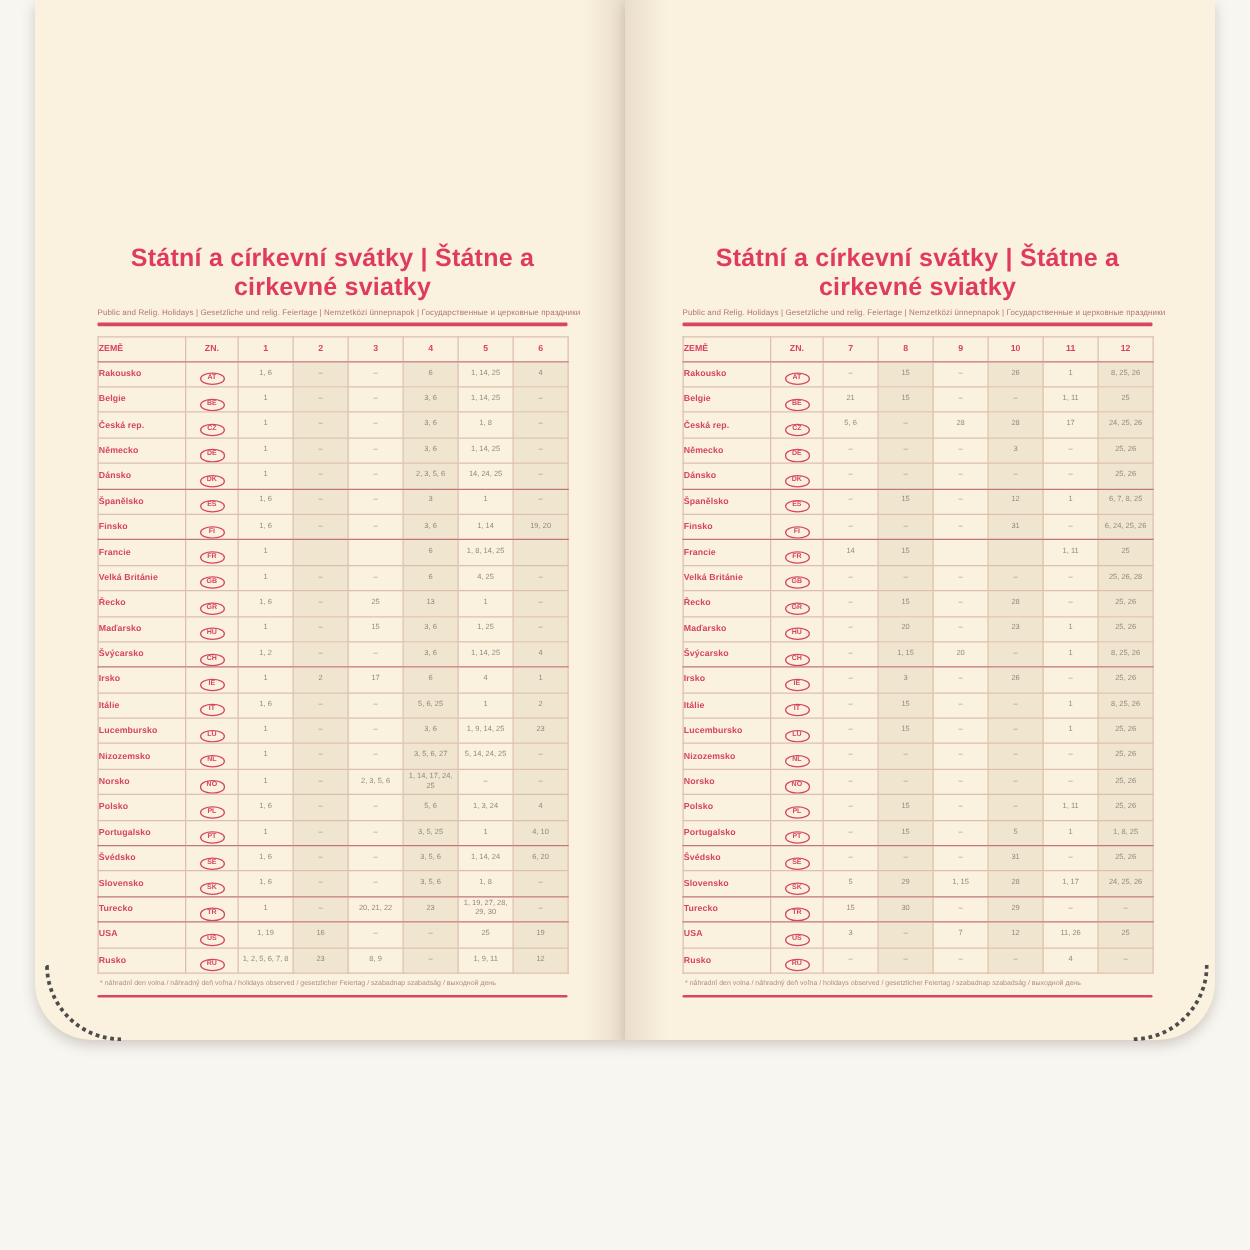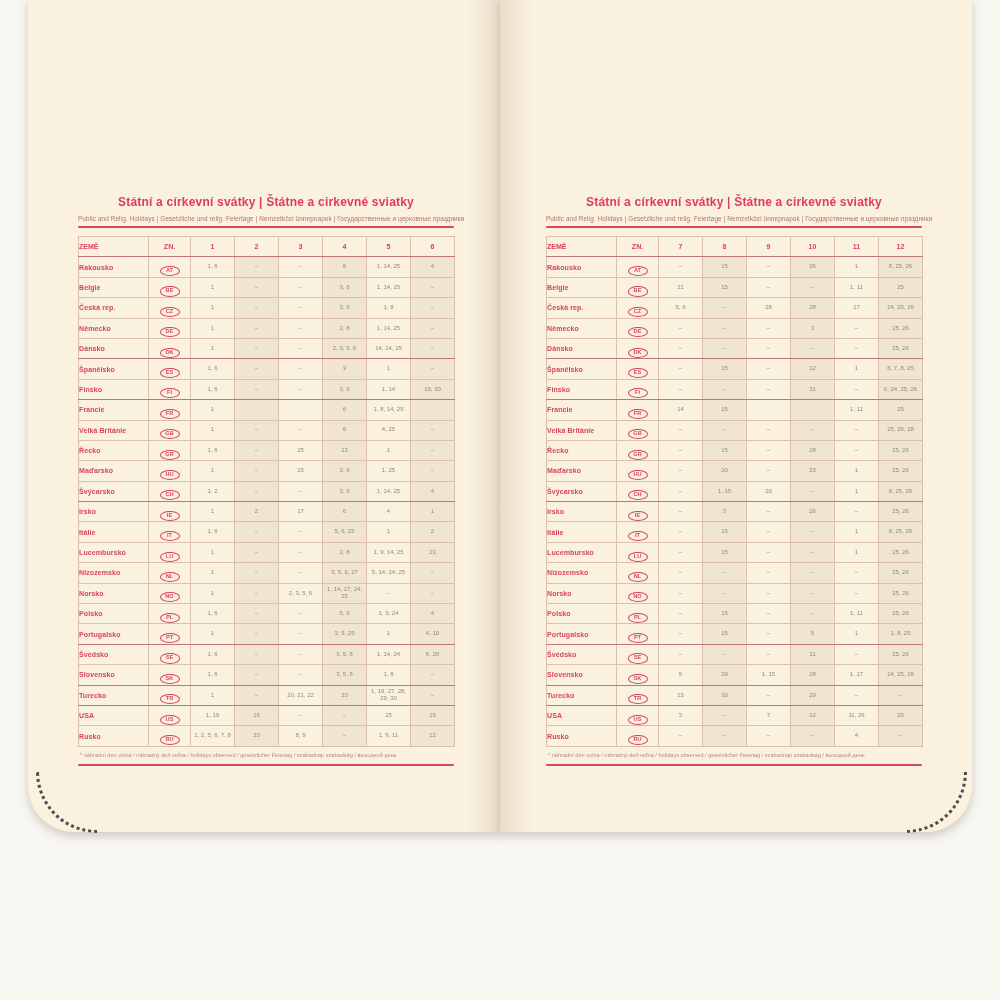--- a/index.html
+++ b/index.html
@@ -9,21 +9,21 @@
     box-shadow:0 4px 10px rgba(90,70,50,.25);}
   .page.left{left:28px;border-bottom-left-radius:46px;}
   .page.right{left:500px;border-bottom-right-radius:46px;}
   .page.left::after{content:"";position:absolute;top:0;right:0;width:34px;height:100%;
     background:linear-gradient(to right,rgba(120,90,60,0),rgba(120,90,60,.13));pointer-events:none;}
   .page.right::after{content:"";position:absolute;top:0;left:0;width:34px;height:100%;
     background:linear-gradient(to left,rgba(120,90,60,0),rgba(120,90,60,.13));pointer-events:none;}
   .content{position:absolute;top:0;left:0;width:100%;padding-top:196px;box-sizing:border-box;}
   .page.left .content{padding-left:50px;padding-right:46px;}
   .page.right .content{padding-left:46px;padding-right:50px;}
-  .ttl{color:#e03b5e;font-size:12px;font-weight:bold;text-align:center;letter-spacing:.2px;line-height:1.15;}
+  .ttl{color:#e03b5e;font-size:20px;font-weight:bold;text-align:center;letter-spacing:.2px;line-height:1.15;}
   .sub{color:#b0756d;font-size:6.4px;text-align:center;margin-top:5px;letter-spacing:.1px;white-space:nowrap;}
   .rule{height:2.6px;background:#d84660;margin-top:4px;border-radius:1px;}
   table.hol{border-collapse:collapse;table-layout:fixed;width:376px;margin-top:8px;
     border:1px solid #c2747c;}
   table.hol col.c-country{width:70px;}
   table.hol col.c-code{width:42px;}
   table.hol col.c-m{width:44px;}
   table.hol th,table.hol td{border:0.7px solid #dcc0ac;padding:0;vertical-align:middle;
     overflow:hidden;}
   table.hol tr{height:20.4px;}

